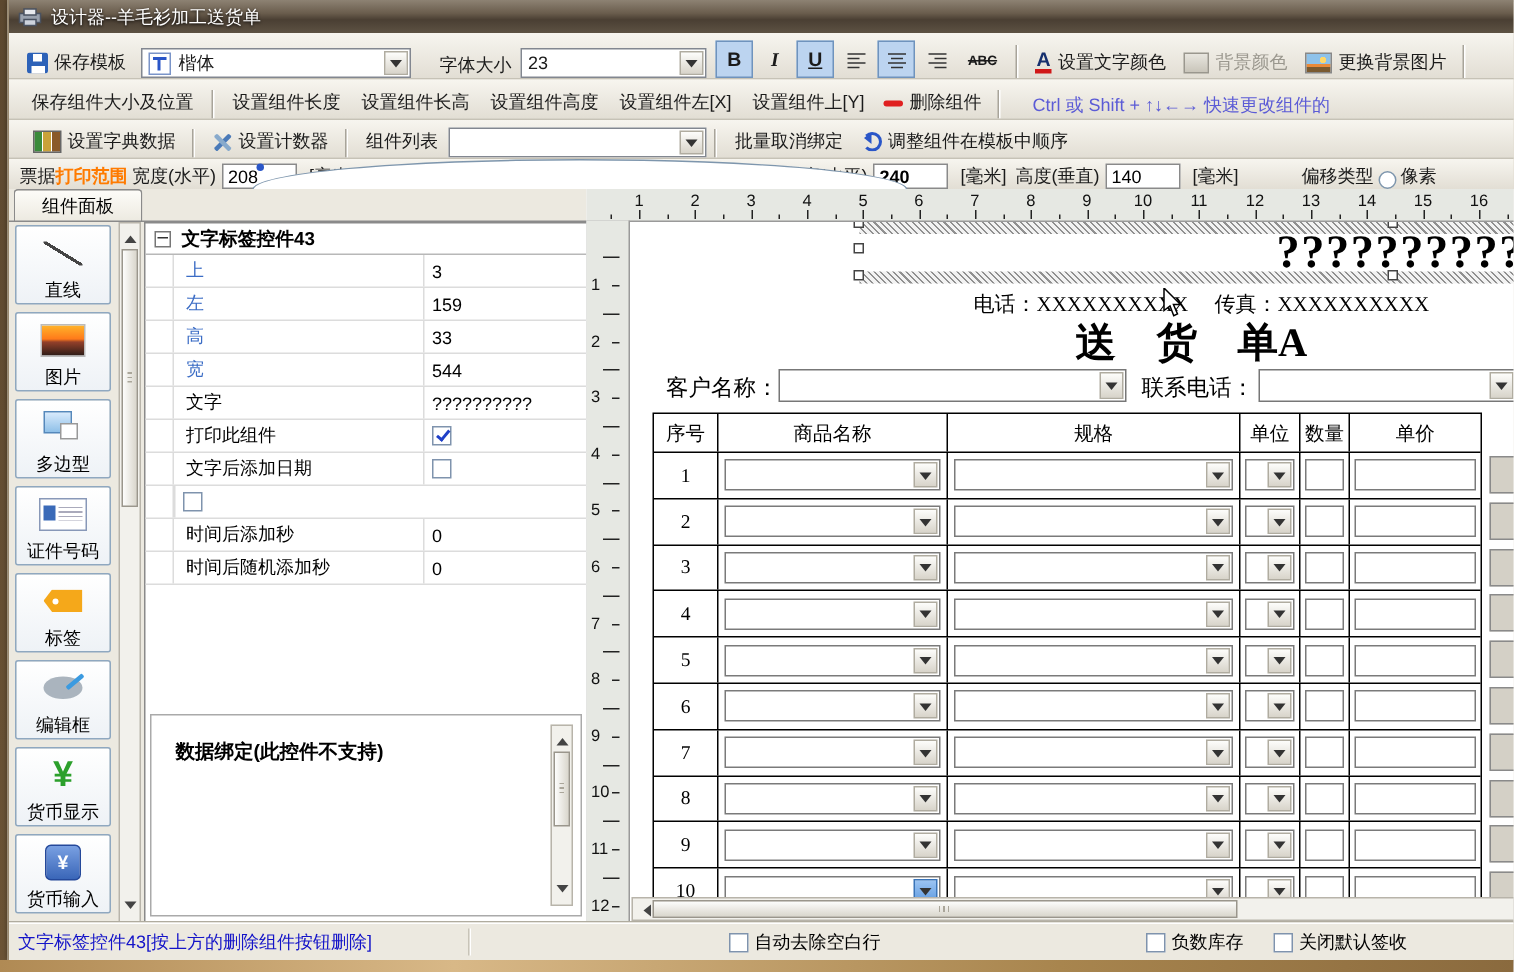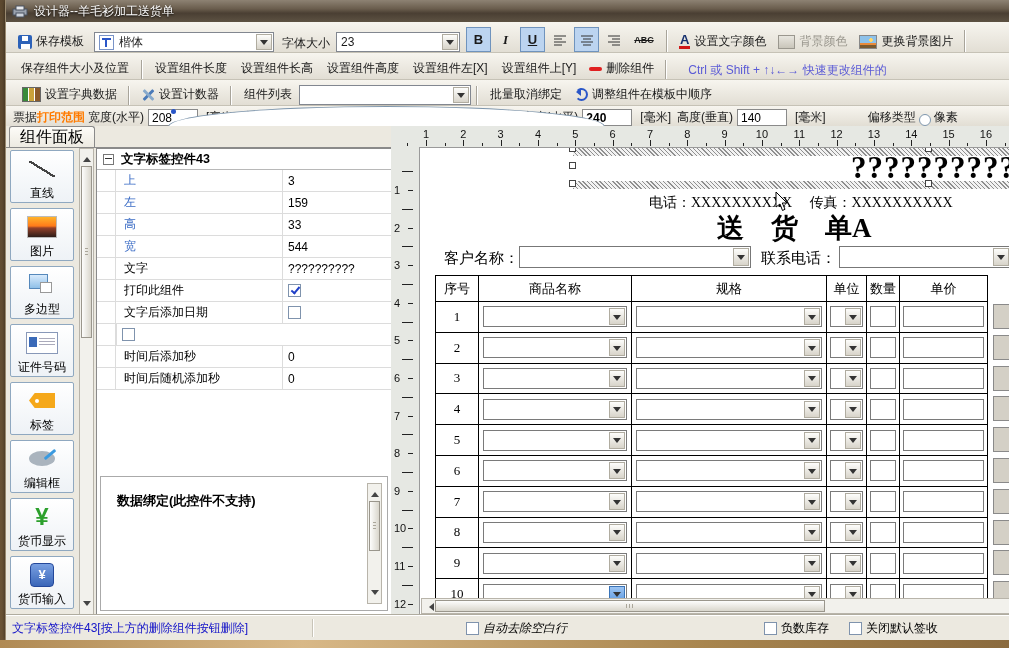--- a/index.html
+++ b/index.html
@@ -42,21 +42,21 @@
   .ic-del{width:13px;height:4px;background:#e02020;border-radius:2px;}
   .ic-books{width:17px;height:13px;background:linear-gradient(90deg,#3a8a3a 0 5px,#fff 5px 6px,#caa23a 6px 11px,#fff 11px 12px,#8a5a2a 12px);border:1px solid #666;}
   .ic-tools{width:14px;height:14px;position:relative;}
   .ic-tools::before,.ic-tools::after{content:"";position:absolute;left:6px;top:0;width:3px;height:14px;background:#4a7ab8;border-radius:1px;}
   .ic-tools::before{transform:rotate(45deg);}
   .ic-tools::after{transform:rotate(-45deg);background:#88aacc;}
   .ic-cycle{width:13px;height:13px;border:2px solid #2a56c8;border-radius:50%;border-left-color:transparent;position:relative;box-sizing:border-box;}
   .ic-cycle::after{content:"";position:absolute;left:-5px;top:-2px;border:4px solid transparent;border-right:5px solid #2a56c8;}
   
   .main{position:absolute;left:0;top:126px;right:0;height:489px;background:#ece9e0;}
-  .tab{position:absolute;left:3px;top:0;width:86px;height:22px;background:linear-gradient(#fdfcf8,#ece9e0);border:1px solid #8a8a8a;border-bottom:none;border-radius:3px 3px 0 0;display:flex;align-items:center;justify-content:center;font-size:16px;box-sizing:border-box;}
+  .tab{position:absolute;left:3px;top:0;width:86px;height:22px;background:linear-gradient(#fdfcf8,#ece9e0);border:1px solid #8a8a8a;border-bottom:none;border-radius:3px 3px 0 0;display:flex;align-items:center;justify-content:center;font-size:12px;box-sizing:border-box;}
   .panelline{position:absolute;left:0;top:21px;width:386px;height:1px;background:#8a8a8a;}
   .toolbox{position:absolute;left:4px;top:24px;width:67px;height:463px;overflow:hidden;}
   .tool{width:64px;height:53px;margin-bottom:5px;background:linear-gradient(#ffffff,#eef2f6);border:1px solid #8fa8c0;border-radius:2px;display:flex;flex-direction:column;align-items:center;justify-content:flex-end;padding-bottom:1px;box-sizing:border-box;}
   .tool .tlabel{font-size:12px;line-height:15px;}
   .tico{display:flex;align-items:center;justify-content:center;flex:1;}
   .ig-line{width:26px;height:16px;background:linear-gradient(to top right,transparent 46%,#444 46%,#444 54%,transparent 54%);}
   .ig-polygon{width:17px;height:13px;background:linear-gradient(#d8eafc,#8fc0e8);border:1px solid #5588bb;position:relative;margin:0 8px 6px 0;}
   .ig-polygon::after{content:"";position:absolute;left:10px;top:7px;width:10px;height:9px;background:#fff;border:1px solid #999;}
   .ig-image{width:28px;height:20px;border:1px solid #bbb;background:linear-gradient(#ffb32a 0%,#ff7a1a 45%,#93402a 55%,#2e1d18 100%);}
   .ig-id-card{width:30px;height:20px;background:#fff;border:1px solid #8898b8;position:relative;}
@@ -144,21 +144,21 @@
     <div class="tb tb1">
       <div class="tbtn">
         <span class="ic ic-save"></span>
         <span>保存模板</span>
       </div>
       <div class="combo" style="width:180px;margin-left:4px;">
         <span class="ic ic-fontT"></span>
         <span style="margin-left:5px;">楷体</span>
         <div class="dbtn"></div>
       </div>
-      <span style="margin-left:8px;">字体大小</span>
+      <span style="margin-left:19px;">字体大小</span>
       <div class="combo" style="width:124px;margin-left:6px;">
         <span>23</span>
         <div class="dbtn"></div>
       </div>
       <div class="fmtbtn on" style="margin-left:6px;font-weight:bold;">B</div>
       <div class="fmtbtn" style="font-style:italic;font-family:'Liberation Serif',serif;font-weight:bold;">I</div>
       <div class="fmtbtn on" style="text-decoration:underline;font-weight:bold;">U</div>
       <div class="fmtbtn">
           <svg width="14" height="12">
             <g stroke="#333">
@@ -806,21 +806,21 @@
           <div class="thumb h" style="top:1px;bottom:1px;left:13px;width:390px;">
               <div class="grip h"></div>
             </div>
         </div>
       </div>
     </div>
 
     <div class="statusbar">
       <span class="sbmsg">文字标签控件43[按上方的删除组件按钮删除]</span>
       <div class="sbdiv"></div>
-      <div class="sbchk" style="left:460px;font-style:italic;">
+      <div class="sbchk" style="left:480px;">
         <span class="cb"></span>
         <span>自动去除空白行</span>
       </div>
       <div class="sbchk" style="left:758px;">
         <span class="cb"></span>
         <span>负数库存</span>
       </div>
       <div class="sbchk" style="left:843px;">
         <span class="cb"></span>
         <span>关闭默认签收</span>

